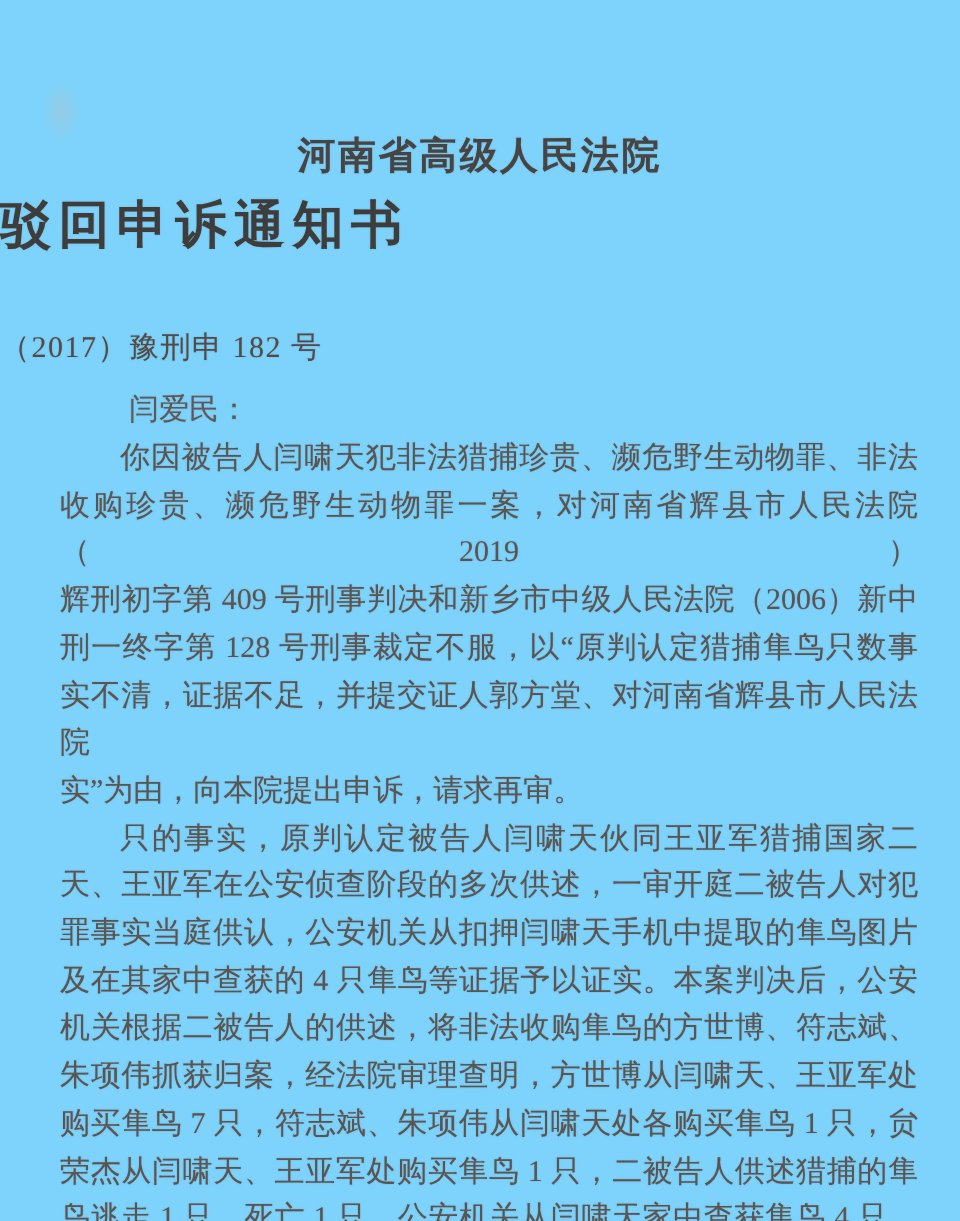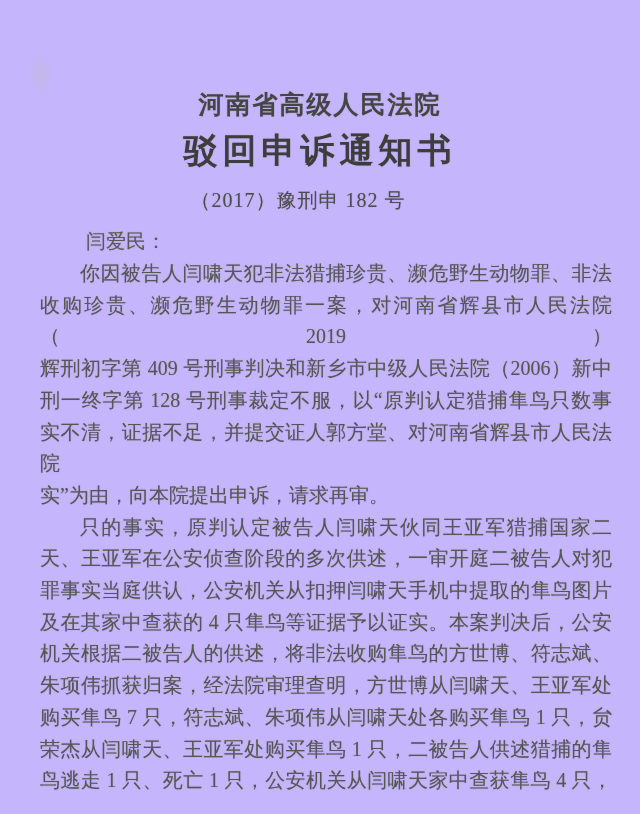--- a/index.html
+++ b/index.html
@@ -1,48 +1,47 @@
 <!DOCTYPE html>
 <html><head>
 <meta charset="utf-8">
 <style>
   html,body{margin:0;padding:0;background:#e8e8e8;}
   .page{
     position:relative;
     width:640px;height:814px;
     margin:0 auto;
-    background:#c4b5fd;
+    background:#7dd3fc;
     overflow:hidden;
     font-family:"Liberation Serif","DejaVu Serif",serif;
     color:#555;
     text-shadow:0 0 1px rgba(130,130,130,0.65);
   }
   
   .smudge{
     position:absolute;left:28px;top:52px;width:26px;height:44px;
     background:radial-gradient(ellipse at center, rgba(190,190,190,0.38), rgba(190,190,190,0) 70%);
     pointer-events:none;
   }
   .court{
     margin:90px 0 0 0;
     text-align:center;
     font-size:25px;line-height:30px;
     font-weight:bold;letter-spacing:2px;
     color:#454545;
   }
   .doc-title{
     margin-top:10px;
-    text-align:center;
     font-size:34px;line-height:42px;
     font-weight:bold;letter-spacing:5px;
     color:#3d3d3d;
   }
   .case-no{
-    margin-top:16px;
-    text-align:center;
+    margin-top:48px;
+    text-align:left;
     padding-right:44px;
     font-size:20px;line-height:24px;
     letter-spacing:1px;
     color:#4d4d4d;
   }
   .salutation{
     margin-top:14px;
     padding-left:86px;
     font-size:20px;line-height:30px;
     color:#5a5a5a;

